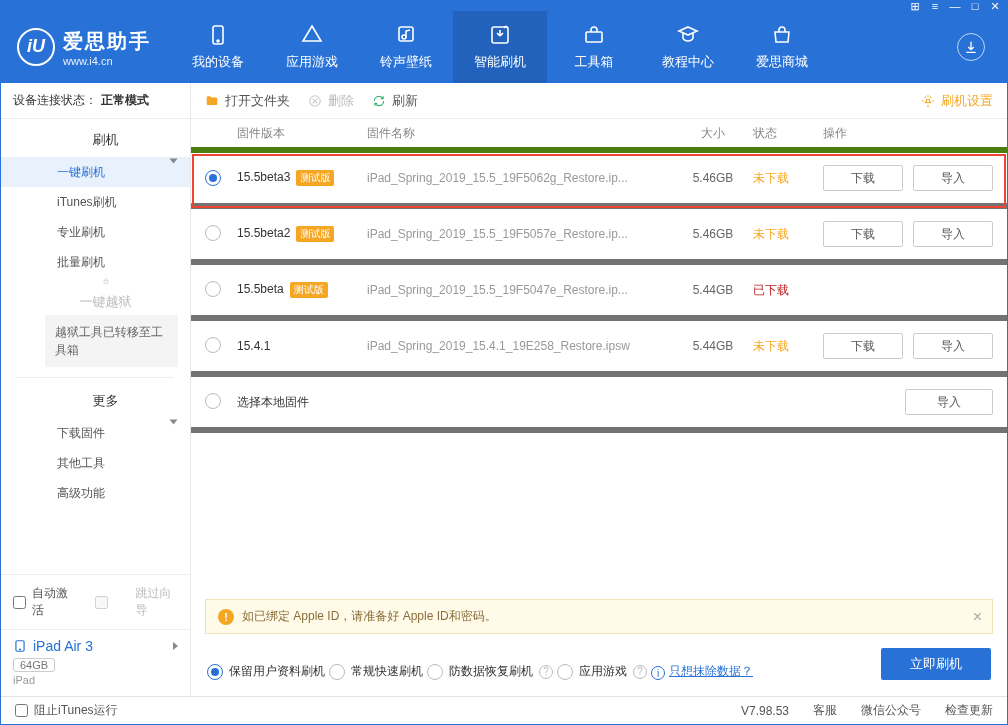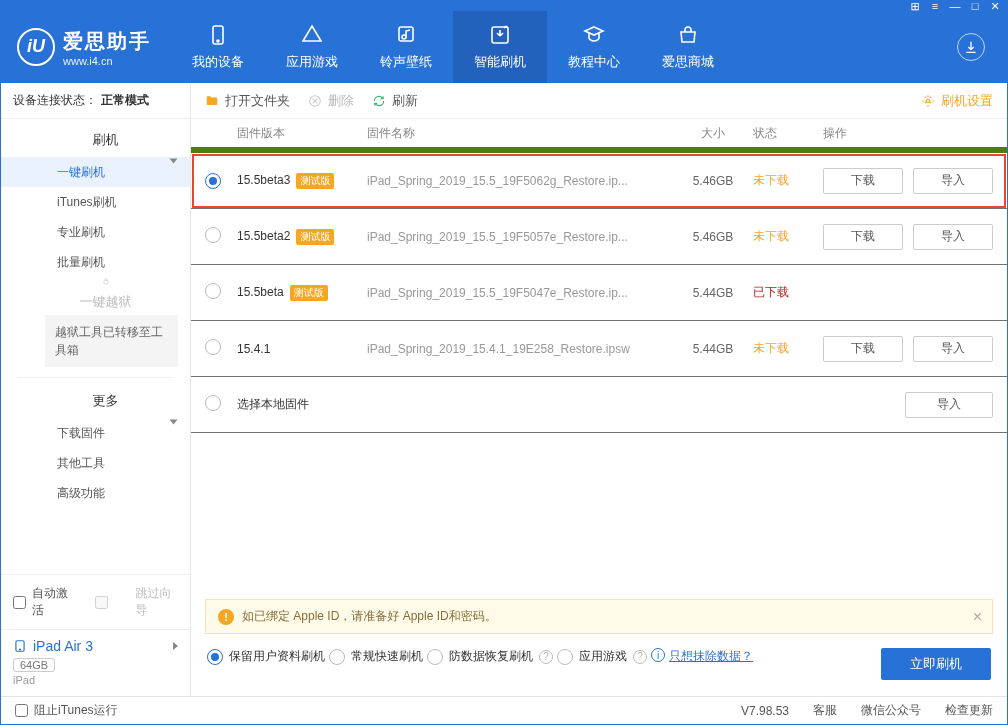--- a/index.html
+++ b/index.html
@@ -46,35 +46,35 @@
 .tool-btn.disabled { color: #bbb; }
 .tool-spacer { flex: 1; }
 .tool-settings { color: #f5a623; display: flex; align-items: center; gap: 6px; cursor: pointer; }
 .thead { height: 34px; display: flex; align-items: center; padding: 0 14px; font-size: 12px; color: #888; border-bottom: 6px solid #4d7c0f; }
 .col-radio { width: 32px; }
 .col-ver { width: 130px; }
 .col-name { flex: 1; }
 .col-size { width: 80px; text-align: center; }
 .col-status { width: 70px; }
 .col-ops { width: 170px; display: flex; gap: 10px; }
-.row { height: 56px; display: flex; align-items: center; padding: 0 14px; border-bottom: 1px solid #737373; font-size: 12px; }
+.row { height: 56px; display: flex; align-items: center; padding: 0 14px; border-bottom: 6px solid #737373; font-size: 12px; }
 .row.highlight { outline: 2px solid #e43; outline-offset: -3px; }
 .radio { width: 16px; height: 16px; border-radius: 50%; border: 1.5px solid #bbb; display: inline-flex; align-items: center; justify-content: center; cursor: pointer; }
 .radio.checked { border-color: #2871d7; }
 .radio.checked::after { content: ""; width: 8px; height: 8px; border-radius: 50%; background: #2871d7; }
 .ver-text { font-weight: 500; color: #333; }
 .beta-tag { display: inline-block; background: #f5a623; color: #fff; font-size: 10px; padding: 1px 4px; border-radius: 2px; margin-left: 6px; }
 .fname { color: #999; }
 .size { color: #666; }
 .status-undl { color: #f5a623; }
 .status-dl { color: #b91c1c; }
 .op-btn { width: 88px; height: 26px; border: 1px solid #ccc; background: #fff; font-size: 12px; color: #555; cursor: pointer; border-radius: 2px; }
 .banner { margin: 10px 14px 8px; border: 1px solid #f0e3b8; background: #fffbe8; padding: 8px 12px; display: flex; align-items: center; gap: 8px; font-size: 12px; color: #8a6d3b; position: relative; }
 .banner .close { position: absolute; right: 10px; color: #aaa; cursor: pointer; font-size: 16px; }
-.flash-bar { margin: 0 14px 10px; display: flex; align-items: flex-start; gap: 4px; font-size: 12px; padding: 6px 2px; }
+.flash-bar { margin: 0 14px 10px; display: flex; align-items: flex-end; gap: 4px; font-size: 12px; padding: 6px 2px; }
 .flash-opt { display: flex; align-items: center; gap: 6px; cursor: pointer; }
 .q-mark { width: 14px; height: 14px; border-radius: 50%; border: 1px solid #bbb; color: #bbb; font-size: 10px; display: inline-flex; align-items: center; justify-content: center; }
 .flash-link { color: #2871d7; text-decoration: underline; cursor: pointer; }
 .flash-btn { margin-left: auto; width: 110px; height: 32px; background: #2871d7; color: #fff; border: none; border-radius: 2px; cursor: pointer; font-size: 13px; }
 .statusbar { height: 28px; border-top: 1px solid #e4e4e4; display: flex; align-items: center; padding: 0 14px; font-size: 12px; color: #555; gap: 24px; }
 .statusbar .spacer { flex: 1; }
 .sb-item { cursor: pointer; }
 .icon-sm { width: 14px; height: 14px; }
 .info-icon { width: 16px; height: 16px; border-radius: 50%; background: #f5a623; color: #fff; font-size: 11px; display: inline-flex; align-items: center; justify-content: center; font-weight: bold; }
 </style>
@@ -130,20 +130,29 @@
           <svg viewBox="0 0 24 24">
             <rect x="4" y="4" width="16" height="16" rx="2"></rect>
             <path d="M12 7v6m0 0l3-3m-3 3l-3-3m9-7l2 2m-2-2l-2 2"></path>
           </svg>
         </div>
         <span>智能刷机</span>
       </div>
       <div class="nav-item">
         <div class="nav-icon">
           <svg viewBox="0 0 24 24">
+            <rect x="4" y="9" width="16" height="10" rx="1"></rect>
+            <path d="M9 9V7a3 3 0 016 0v2"></path>
+          </svg>
+        </div>
+        <span>工具箱</span>
+      </div>
+      <div class="nav-item">
+        <div class="nav-icon">
+          <svg viewBox="0 0 24 24">
             <path d="M12 4l9 4-9 4-9-4 9-4z"></path>
             <path d="M7 10v5c0 1 2 3 5 3s5-2 5-3v-5"></path>
           </svg>
         </div>
         <span>教程中心</span>
       </div>
       <div class="nav-item">
         <div class="nav-icon">
           <svg viewBox="0 0 24 24">
             <path d="M5 9h14l-1 10H6L5 9z"></path>

